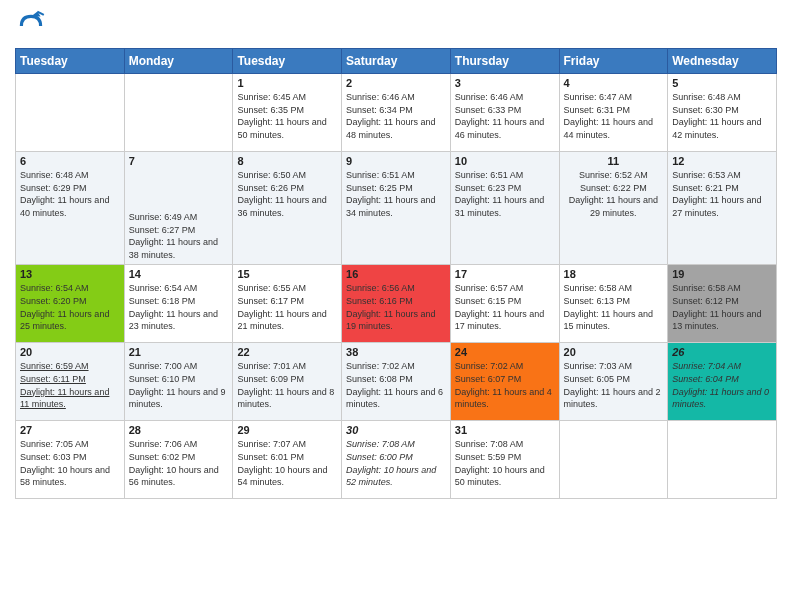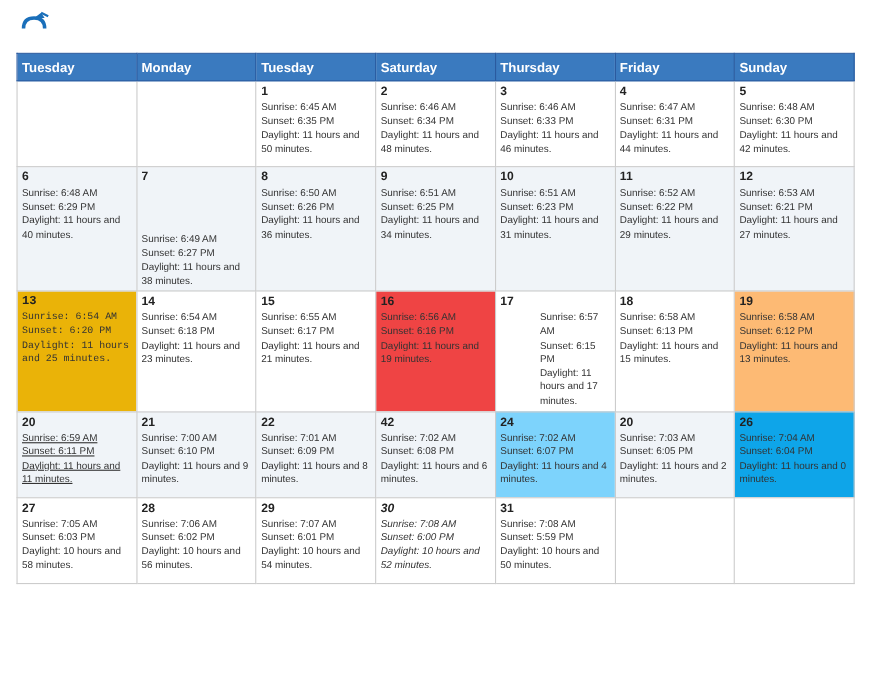--- a/index.html
+++ b/index.html
@@ -124,21 +124,21 @@
 
   <table class="calendar-table">
     <thead>
       <tr>
       <th>Tuesday</th>
           <th>Monday</th>
           <th>Tuesday</th>
           <th>Saturday</th>
           <th>Thursday</th>
           <th>Friday</th>
-          <th>Sunday</th>
+          <th>Wednesday</th>
         </tr>
     </thead>
     <tbody id="calendar-body">
     <tr>
           <td class="empty-cell"></td>
           <td class="empty-cell"></td>
           <td style="background: rgb(255, 255, 255);">
             <span class="day-num">1</span>
             <div class="day-info" style="white-space: pre-line;">Sunrise: 6:45 AM
 Sunset: 6:35 PM
@@ -193,35 +193,35 @@
             <div class="day-info" style="white-space: pre-line;">Sunrise: 6:51 AM
 Sunset: 6:25 PM
 Daylight: 11 hours and 34 minutes.</div>
           </td>
           <td style="background: rgb(240, 244, 248);">
             <span class="day-num">10</span>
             <div class="day-info" style="white-space: pre-line;">Sunrise: 6:51 AM
 Sunset: 6:23 PM
 Daylight: 11 hours and 31 minutes.</div>
           </td>
-          <td style="background: rgb(240, 244, 248);">
+          <td style="background: rgb(240, 244, 248); text-align: center;">
             <span class="day-num">11</span>
             <div class="day-info" style="white-space: pre-line;">Sunrise: 6:52 AM
 Sunset: 6:22 PM
 Daylight: 11 hours and 29 minutes.</div>
           </td>
           <td style="background: rgb(240, 244, 248);">
             <span class="day-num">12</span>
             <div class="day-info" style="white-space: pre-line;">Sunrise: 6:53 AM
 Sunset: 6:21 PM
 Daylight: 11 hours and 27 minutes.</div>
           </td>
         </tr>
         <tr>
-          <td style="background: #eab308; font-family: Liberation Mono, monospace;">
+          <td style="background: #84cc16;">
             <span class="day-num">13</span>
             <div class="day-info" style="white-space: pre-line;">Sunrise: 6:54 AM
 Sunset: 6:20 PM
 Daylight: 11 hours and 25 minutes.</div>
           </td>
           <td style="background: rgb(255, 255, 255);">
             <span class="day-num">14</span>
             <div class="day-info" style="white-space: pre-line;">Sunrise: 6:54 AM
 Sunset: 6:18 PM
 Daylight: 11 hours and 23 minutes.</div>
@@ -233,31 +233,31 @@
 Daylight: 11 hours and 21 minutes.</div>
           </td>
           <td style="background: #ef4444;">
             <span class="day-num">16</span>
             <div class="day-info" style="white-space: pre-line;">Sunrise: 6:56 AM
 Sunset: 6:16 PM
 Daylight: 11 hours and 19 minutes.</div>
           </td>
           <td style="background: rgb(255, 255, 255);">
             <span class="day-num">17</span>
-            <div class="day-info" style="white-space: pre-line; margin-left: 36px;">Sunrise: 6:57 AM
+            <div class="day-info" style="white-space: pre-line;">Sunrise: 6:57 AM
 Sunset: 6:15 PM
 Daylight: 11 hours and 17 minutes.</div>
           </td>
           <td style="background: rgb(255, 255, 255); margin-top: 24px;">
             <span class="day-num">18</span>
             <div class="day-info" style="white-space: pre-line;">Sunrise: 6:58 AM
 Sunset: 6:13 PM
 Daylight: 11 hours and 15 minutes.</div>
           </td>
-          <td style="background: #fdba74;">
+          <td style="background: #a3a3a3;">
             <span class="day-num">19</span>
             <div class="day-info" style="white-space: pre-line;">Sunrise: 6:58 AM
 Sunset: 6:12 PM
 Daylight: 11 hours and 13 minutes.</div>
           </td>
         </tr>
         <tr>
           <td style="background: rgb(240, 244, 248);">
             <span class="day-num">20</span>
             <div class="day-info" style="white-space: pre-line; text-decoration: underline;">Sunrise: 6:59 AM
@@ -270,38 +270,38 @@
 Sunset: 6:10 PM
 Daylight: 11 hours and 9 minutes.</div>
           </td>
           <td style="background: rgb(240, 244, 248);">
             <span class="day-num">22</span>
             <div class="day-info" style="white-space: pre-line;">Sunrise: 7:01 AM
 Sunset: 6:09 PM
 Daylight: 11 hours and 8 minutes.</div>
           </td>
           <td style="background: rgb(240, 244, 248);">
-            <span class="day-num">42</span>
+            <span class="day-num">38</span>
             <div class="day-info" style="white-space: pre-line;">Sunrise: 7:02 AM
 Sunset: 6:08 PM
 Daylight: 11 hours and 6 minutes.</div>
           </td>
-          <td style="background: #7dd3fc;">
+          <td style="background: #f97316;">
             <span class="day-num">24</span>
             <div class="day-info" style="white-space: pre-line;">Sunrise: 7:02 AM
 Sunset: 6:07 PM
 Daylight: 11 hours and 4 minutes.</div>
           </td>
           <td style="background: rgb(240, 244, 248);">
             <span class="day-num">20</span>
             <div class="day-info" style="white-space: pre-line;">Sunrise: 7:03 AM
 Sunset: 6:05 PM
 Daylight: 11 hours and 2 minutes.</div>
           </td>
-          <td style="background: #0ea5e9;">
+          <td style="background: #14b8a6; font-style: italic;">
             <span class="day-num">26</span>
             <div class="day-info" style="white-space: pre-line;">Sunrise: 7:04 AM
 Sunset: 6:04 PM
 Daylight: 11 hours and 0 minutes.</div>
           </td>
         </tr>
         <tr>
           <td style="background: rgb(255, 255, 255);">
             <span class="day-num">27</span>
             <div class="day-info" style="white-space: pre-line;">Sunrise: 7:05 AM

